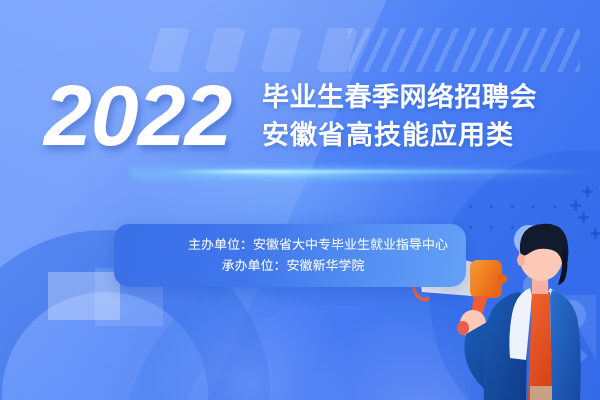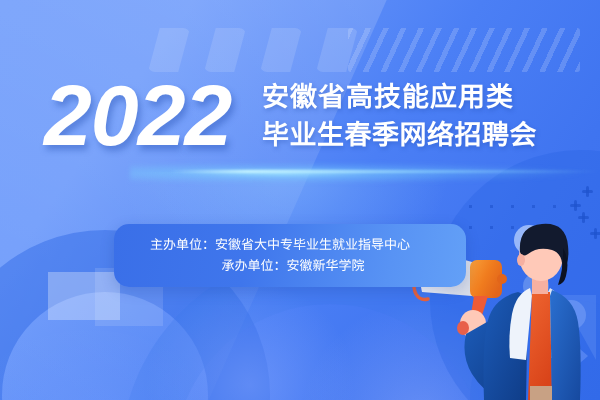--- a/index.html
+++ b/index.html
@@ -157,21 +157,21 @@
     width:352px;padding:10px 18px 11px 18px;
     box-sizing:border-box;
     border-radius:15px;
     background:linear-gradient(100deg,#3a6fe8 0%,#3f76ec 38%,#5893f4 78%,#63a0f7 100%);
     box-shadow:0 4px 14px rgba(25,60,150,.22);
     color:#ffffff;
     text-align:center;
     font-family:"DejaVu Sans","Liberation Sans",sans-serif;
   }
   .pill .ln{font-size:13px;line-height:21px;white-space:nowrap;}
-  .pill .ln.l1{text-align:left;margin-left:18px;}
+  .pill .ln.l1{text-align:right;}
   .pill .ln.l2{text-align:center;padding-left:6px;}
 
   
   #person{position:absolute;left:400px;top:200px;width:200px;height:200px;}
 </style>
 </head>
 <body>
 
 <div id="banner">
 
@@ -205,22 +205,22 @@
   <div class="layer pale-dot2"></div>
   <div class="layer tri-right"></div>
 
   <div class="layer cyan-fan"></div>
   <div class="layer cyan-glow"></div>
   <div class="layer cyan-line"></div>
 
   <div class="year">2022</div>
 
   <div class="title-block">
+    <div class="title-line l2">毕业生春季网络招聘会</div>
     <div class="title-line l1">安徽省高技能应用类</div>
-    <div class="title-line l2">毕业生春季网络招聘会</div>
   </div>
 
   <svg id="person" viewBox="0 0 200 200">
     <defs>
       <linearGradient id="coneG" x1="0" y1="0" x2="1" y2="0.4">
         <stop offset="0" stop-color="#ffffff"></stop>
         <stop offset="1" stop-color="#d9dde8"></stop>
       </linearGradient>
       <linearGradient id="bodyG" x1="0" y1="0" x2="1" y2="0.6">
         <stop offset="0" stop-color="#f9a03a"></stop>

